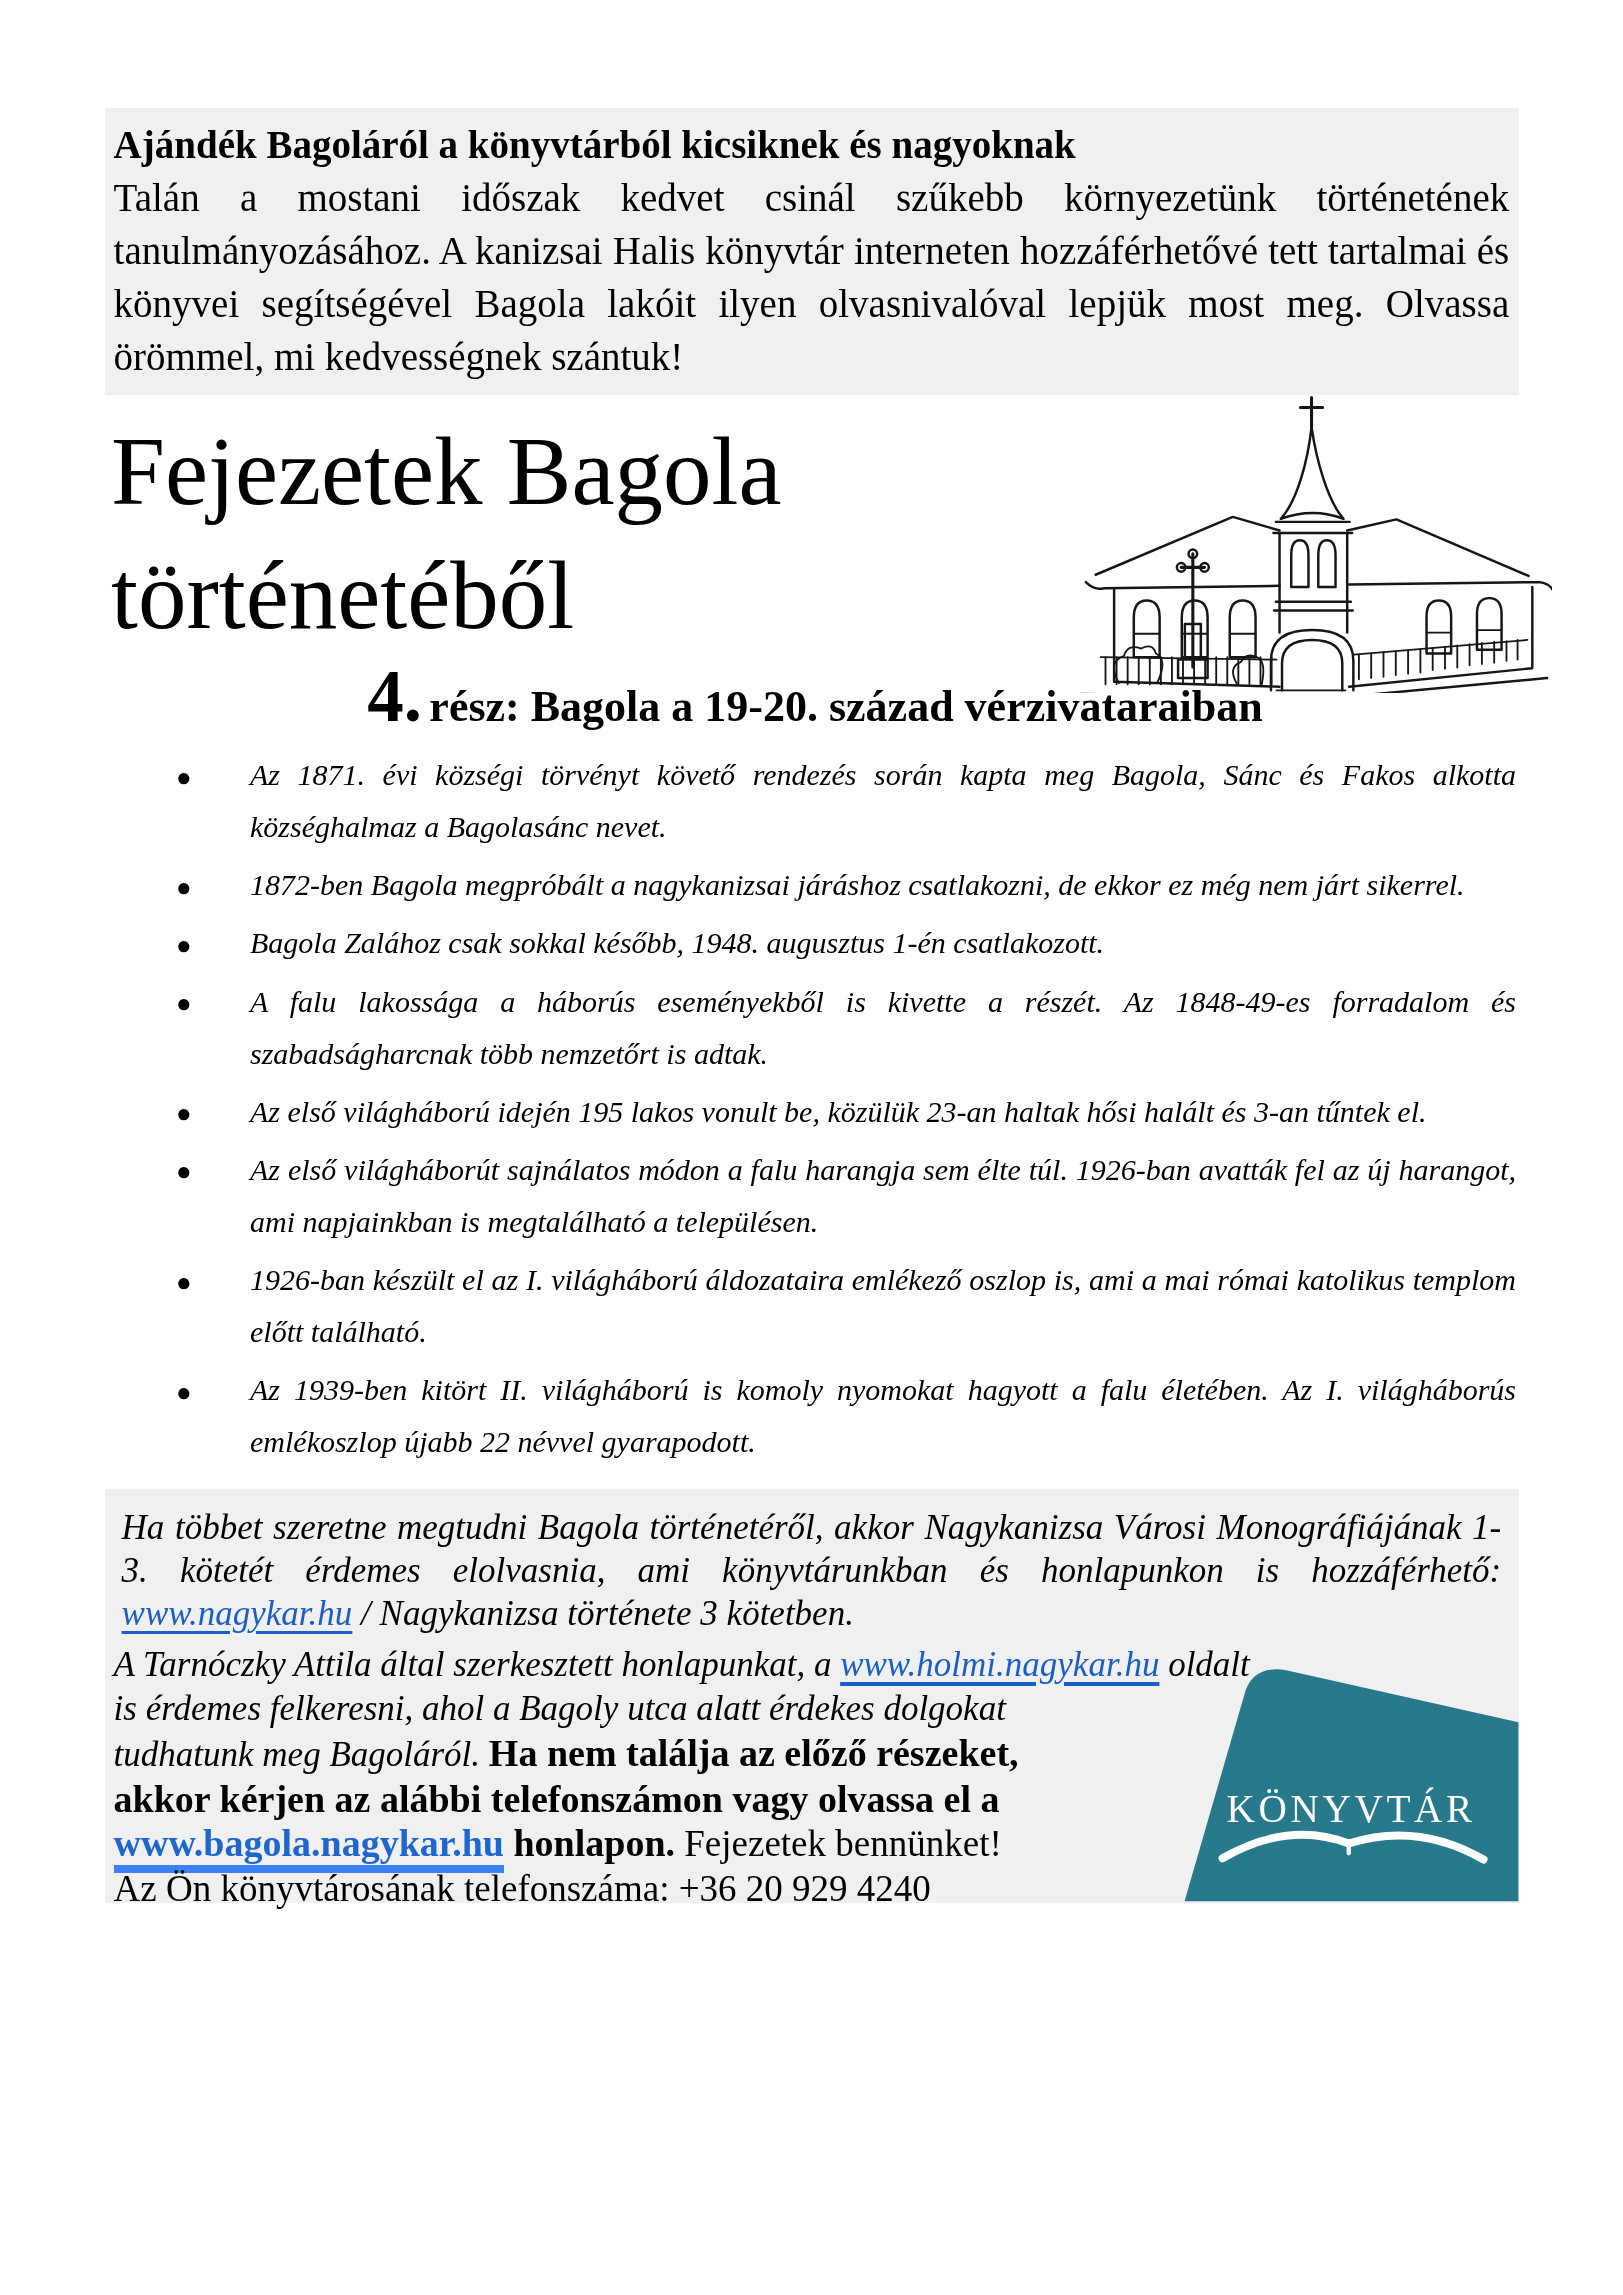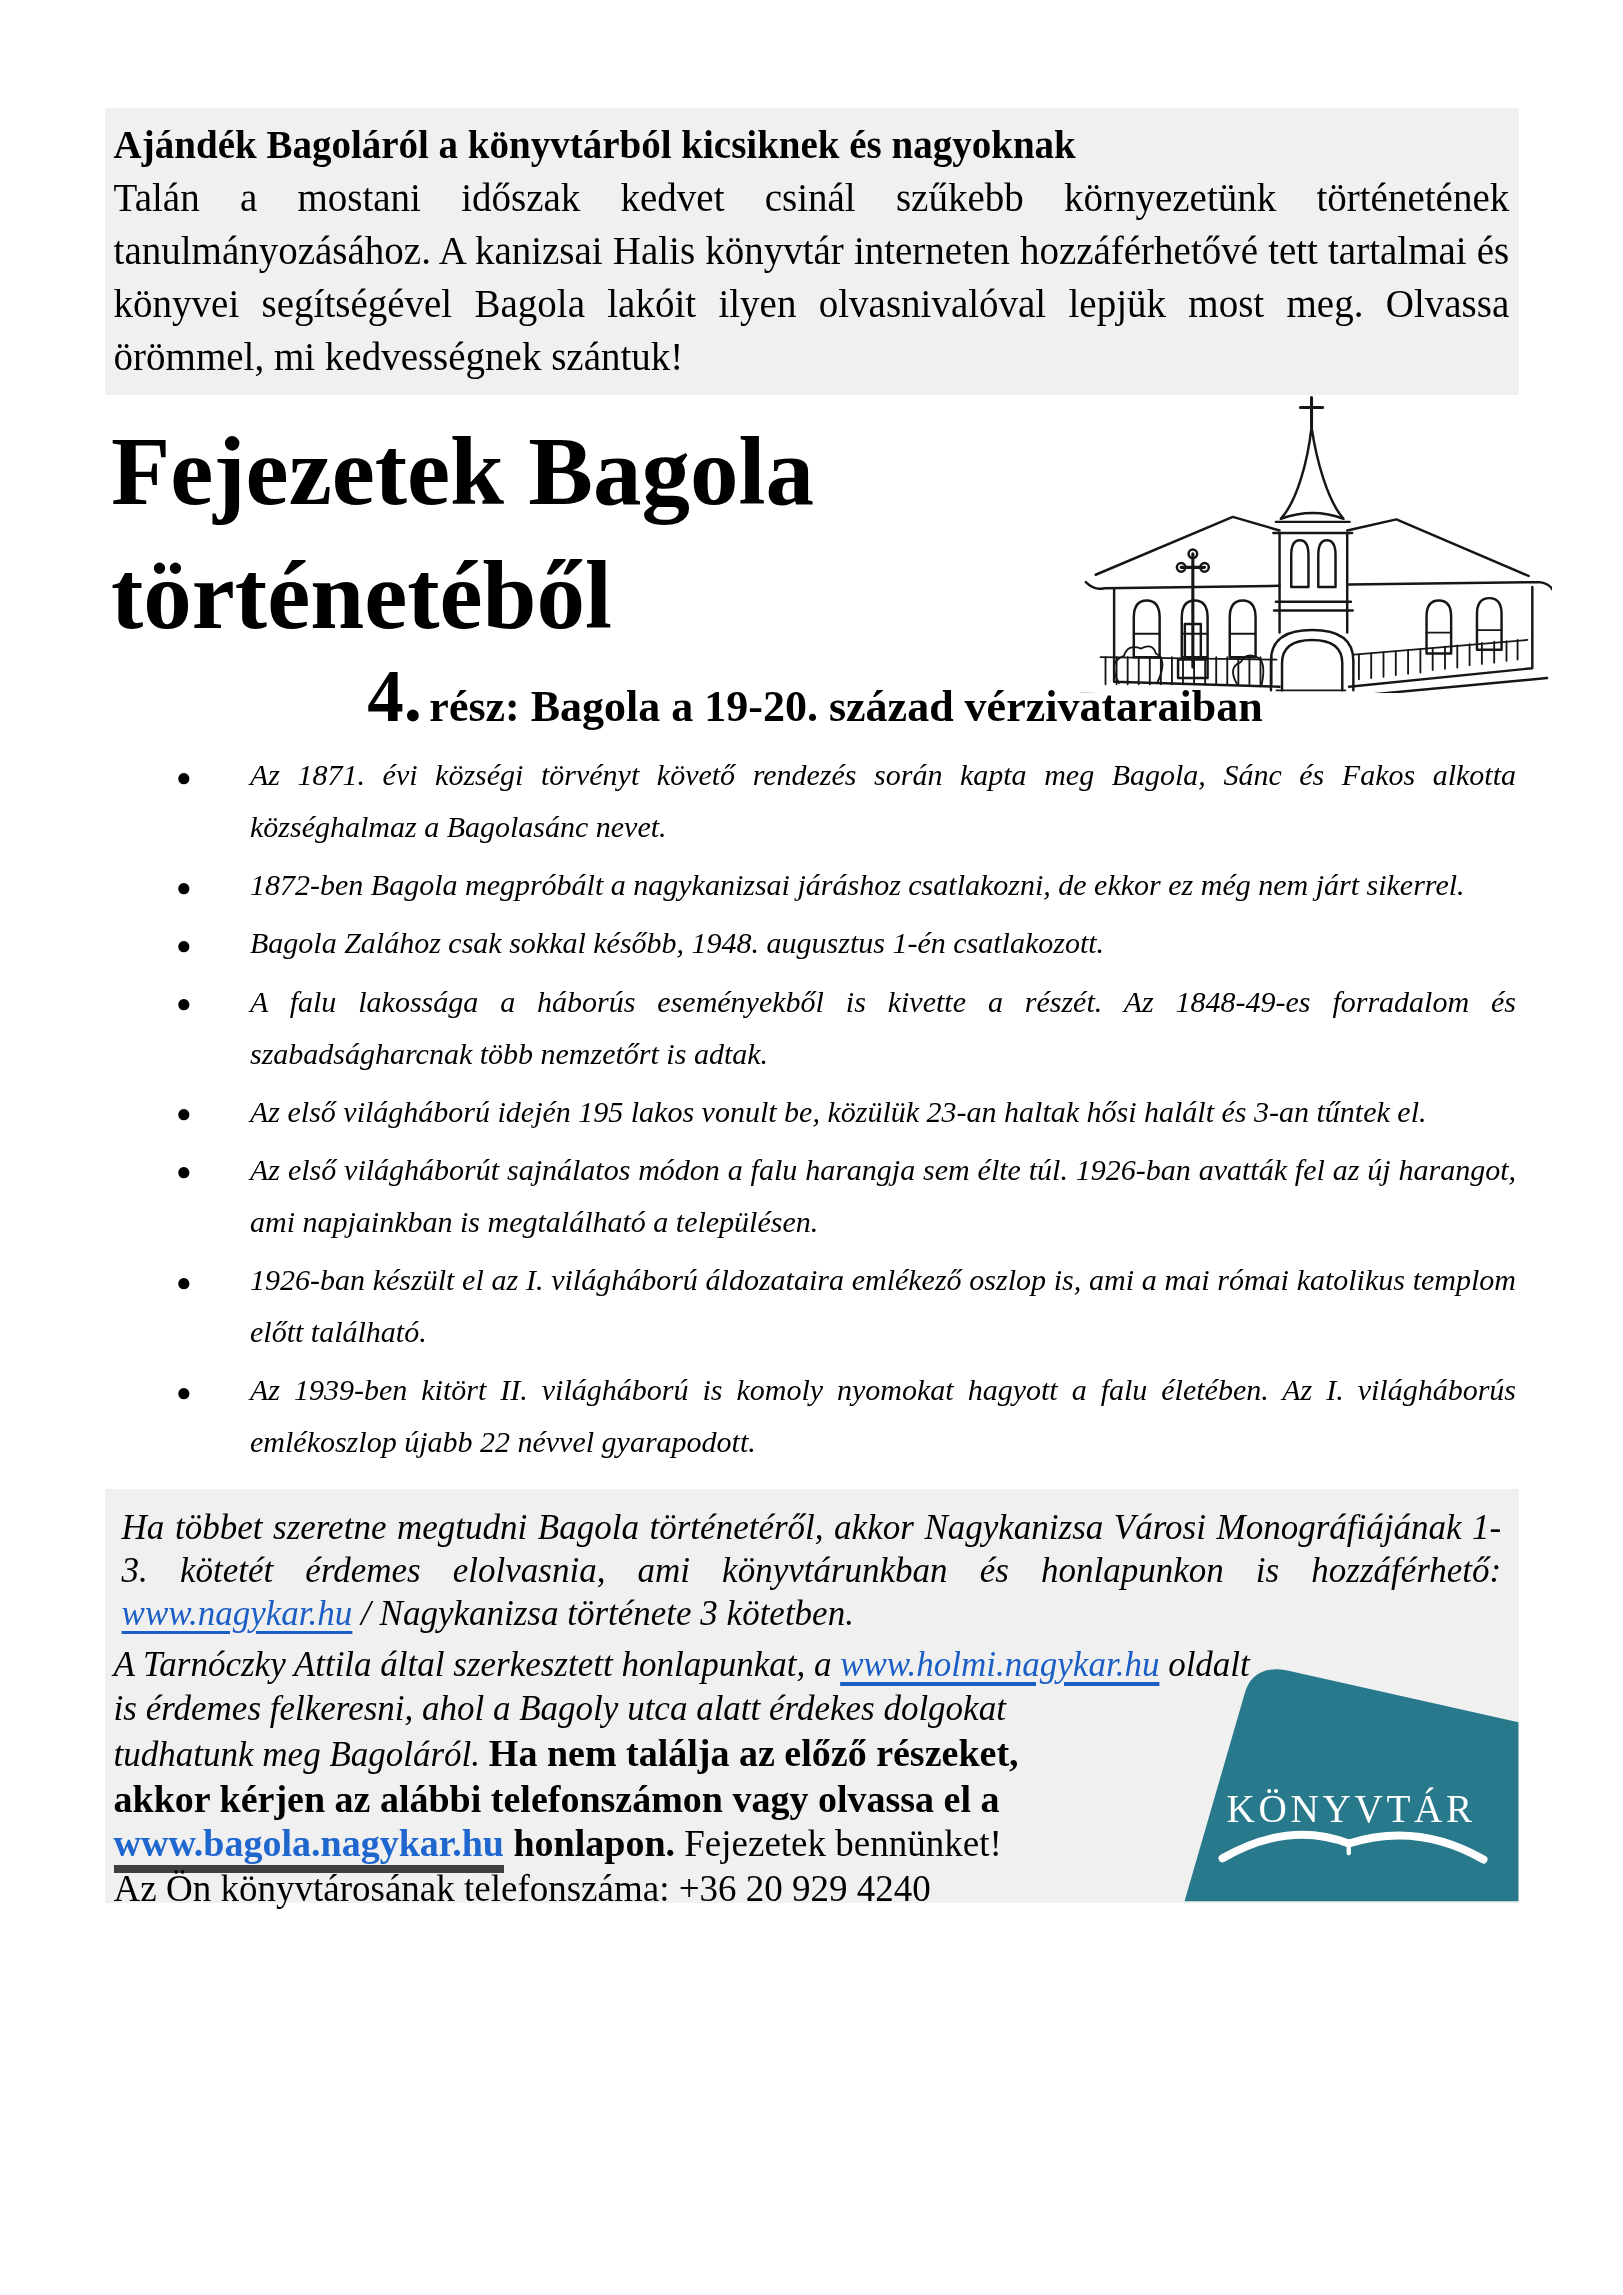--- a/index.html
+++ b/index.html
@@ -5,21 +5,21 @@
   html,body { margin:0; padding:0; }
   body {
     width:1624px; height:2295px; background:#ffffff; color:#000;
     font-family:"Liberation Serif", serif; position:relative; overflow:hidden;
   }
   .graybox { background:#f0f0f0; margin-left:105px; margin-right:105px; }
   .header-box { margin-top:108px; padding:9.8px 9.8px 12.3px 8.6px; }
   .hb-title { font-weight:bold; font-size:39px; line-height:53px; }
   .hb-body { margin:0; font-size:39px; line-height:53px; text-align:justify; }
 
-  .page-title { margin:14.8px 105px 0 111px; font-weight:bold; font-size:97px; line-height:124px; }
+  .page-title { margin:14.8px 105px 0 111px; font-weight:normal; font-size:97px; line-height:124px; }
   .part-heading { margin:0 105px 0 111px; font-weight:bold; line-height:1.08;text-align:center; }
   .partnum { font-size:73px; }
   .parttext { font-size:44px; margin-left:7.4px; }
 
   ul.bullets { list-style:none; margin:12.3px 108px 0 111px; padding:0; }
   ul.bullets li {
     position:relative; padding-left:139px; font-style:italic; font-size:30px;
     line-height:52px; text-align:justify; margin-bottom:6.2px;
   }
   ul.bullets li::before {
@@ -28,21 +28,21 @@
 
   .footer-box { position:relative; margin-top:21px; padding:8.6px 9.8px 9.8px 8.6px; height:395px; }
   .f-just { margin:8px; font-style:italic; font-size:35px; line-height:43px; text-align:justify; }
   .fline { font-style:italic; font-size:35px; line-height:44px; white-space:nowrap; }
   .b   { font-style:normal; font-weight:bold; font-size:38px; }
   .reg { font-style:normal; font-size:37px; }
   a.lnk { color:#1b5ec6; text-decoration:underline; text-decoration-thickness:3.1px; text-underline-offset:6.2px; }
   a.lnk-holmi { text-decoration-thickness:4.3px; }
   a.lnk-bagola {
     color:#1f66cf; font-style:normal; font-weight:bold; font-size:38px;
-    text-decoration:none; border-bottom:8px solid #404040; padding-bottom:1.2px;
+    text-decoration:none; border-bottom:8px solid #3b82f6; padding-bottom:1.2px;
   }
 
   .church { position:absolute; left:1060px; top:379px; width:492px; height:314px; }
   .logo { position:absolute; right:0; bottom:0; width:335px; height:242px; }
   .logo text {
     font-family:"Liberation Serif", serif; font-size:64px; letter-spacing:6px; fill:#ffffff;
   }
 </style>
 </head>
 <body>

